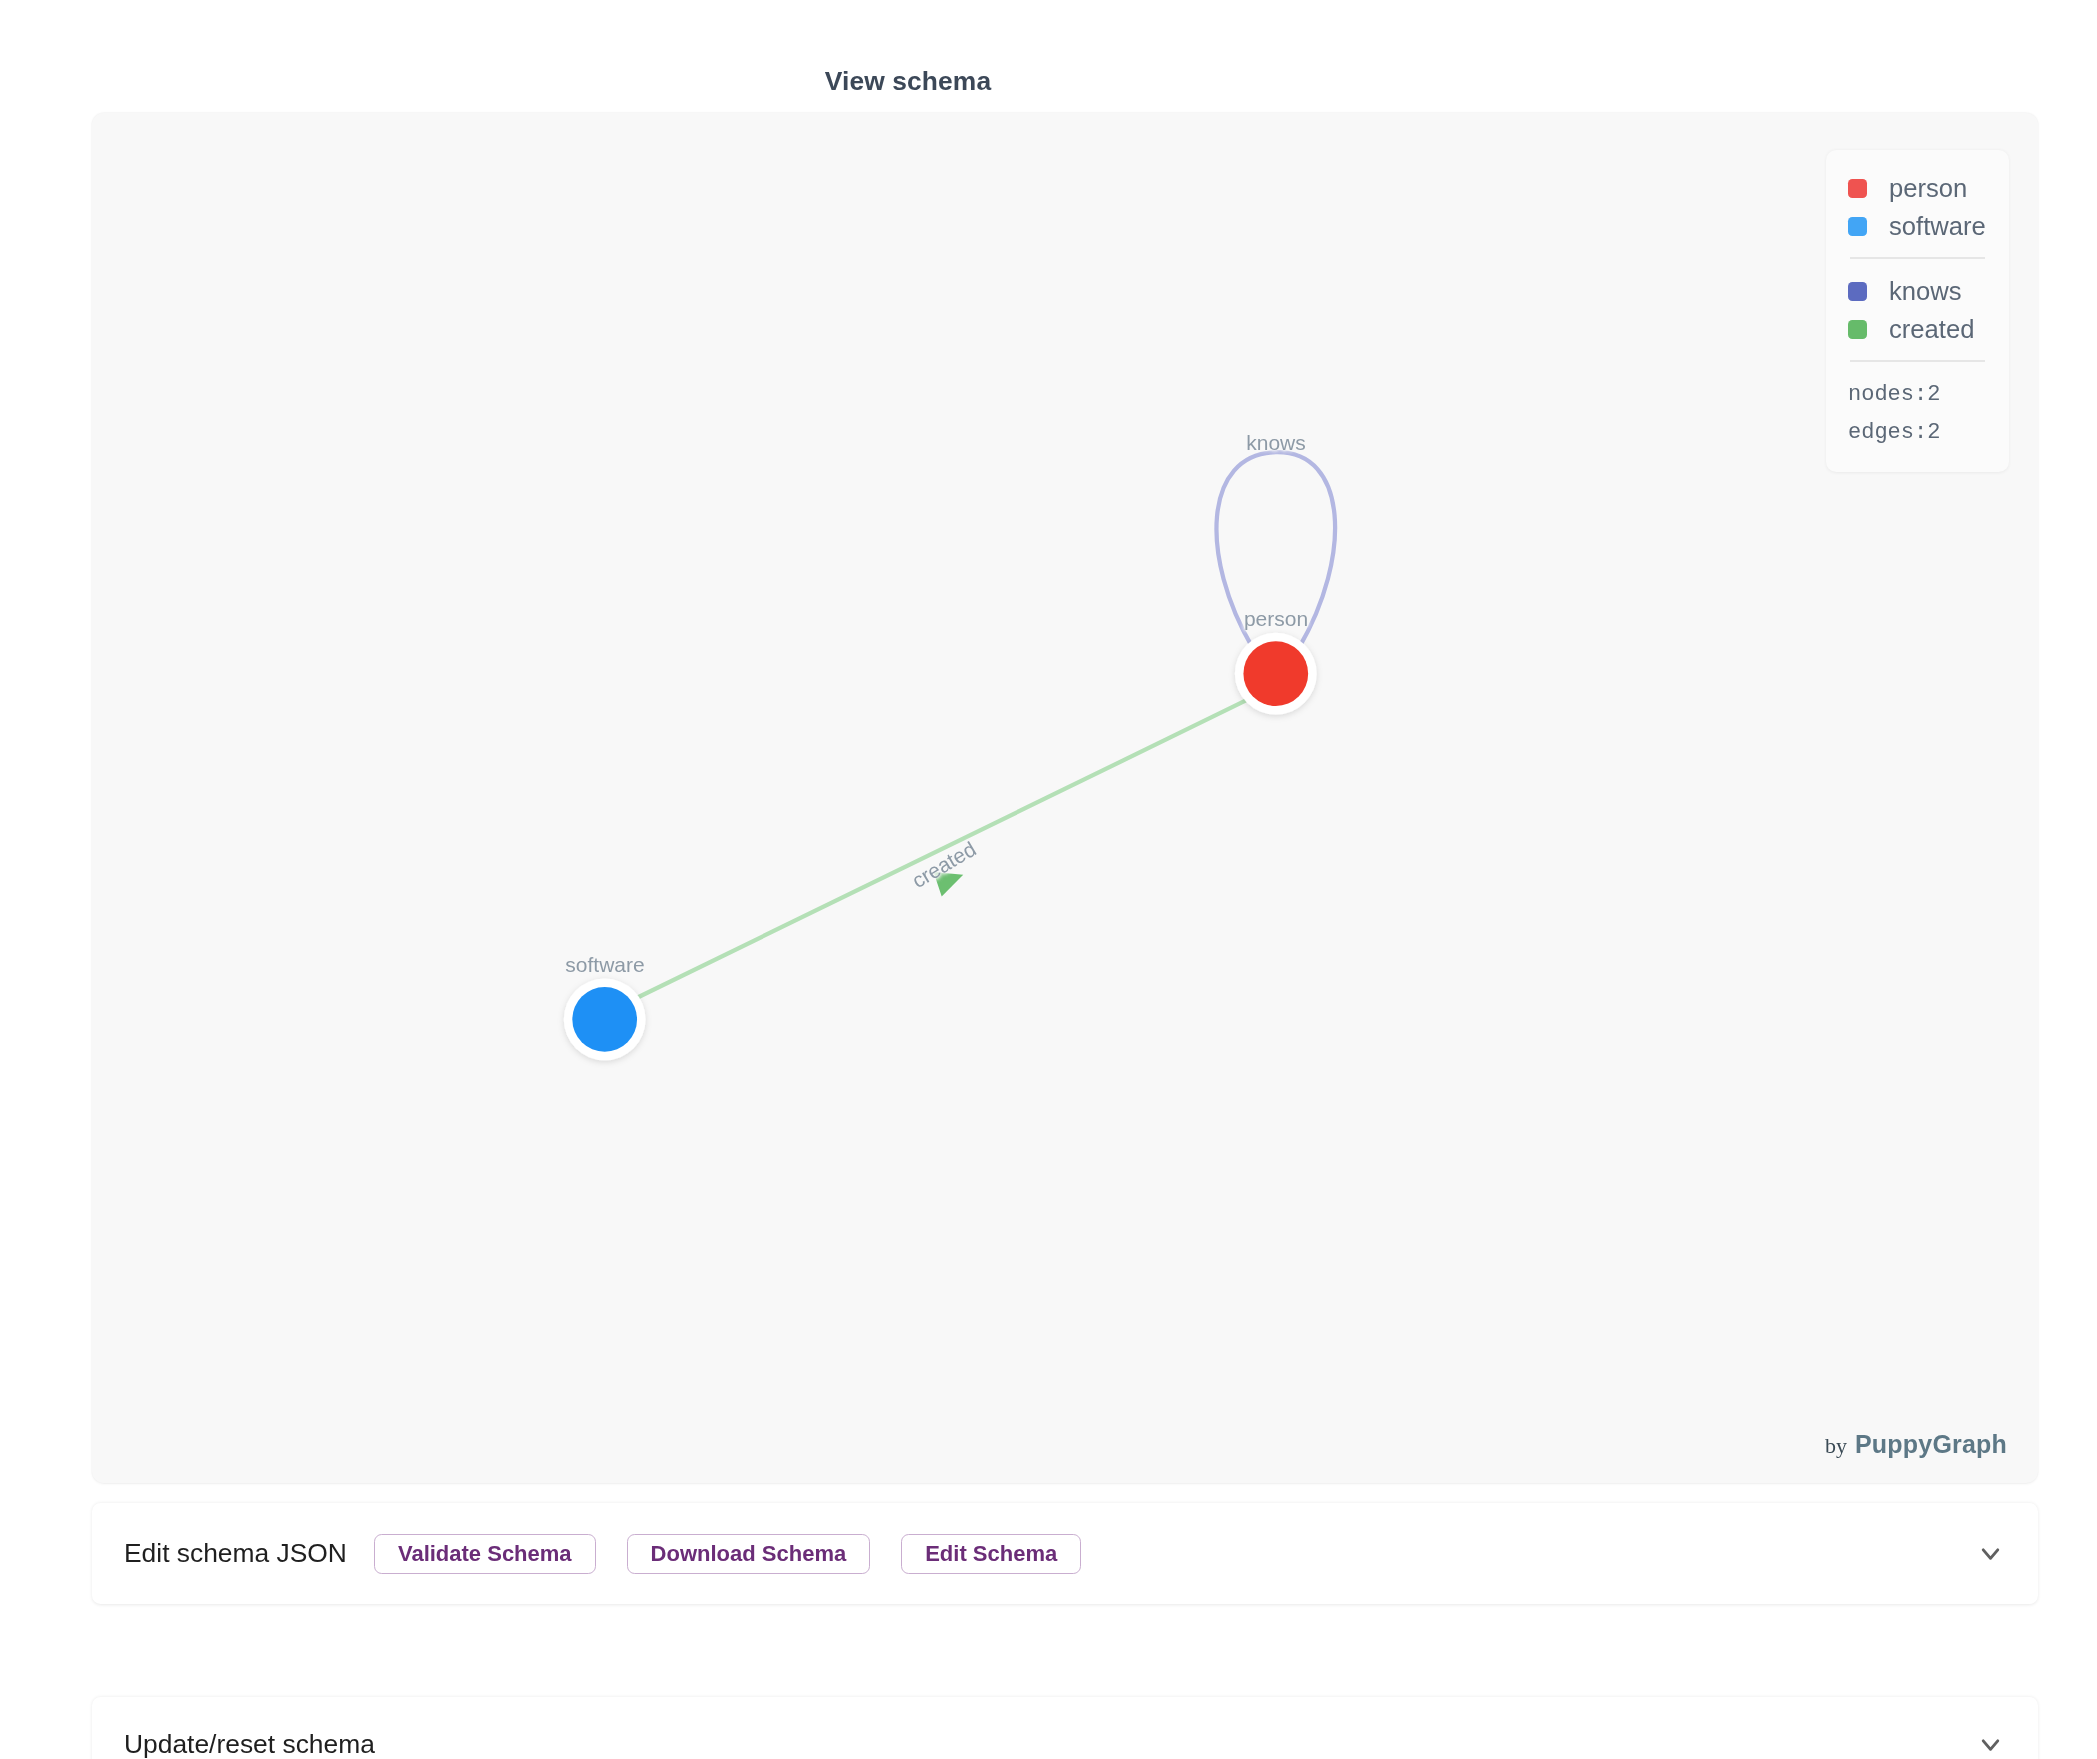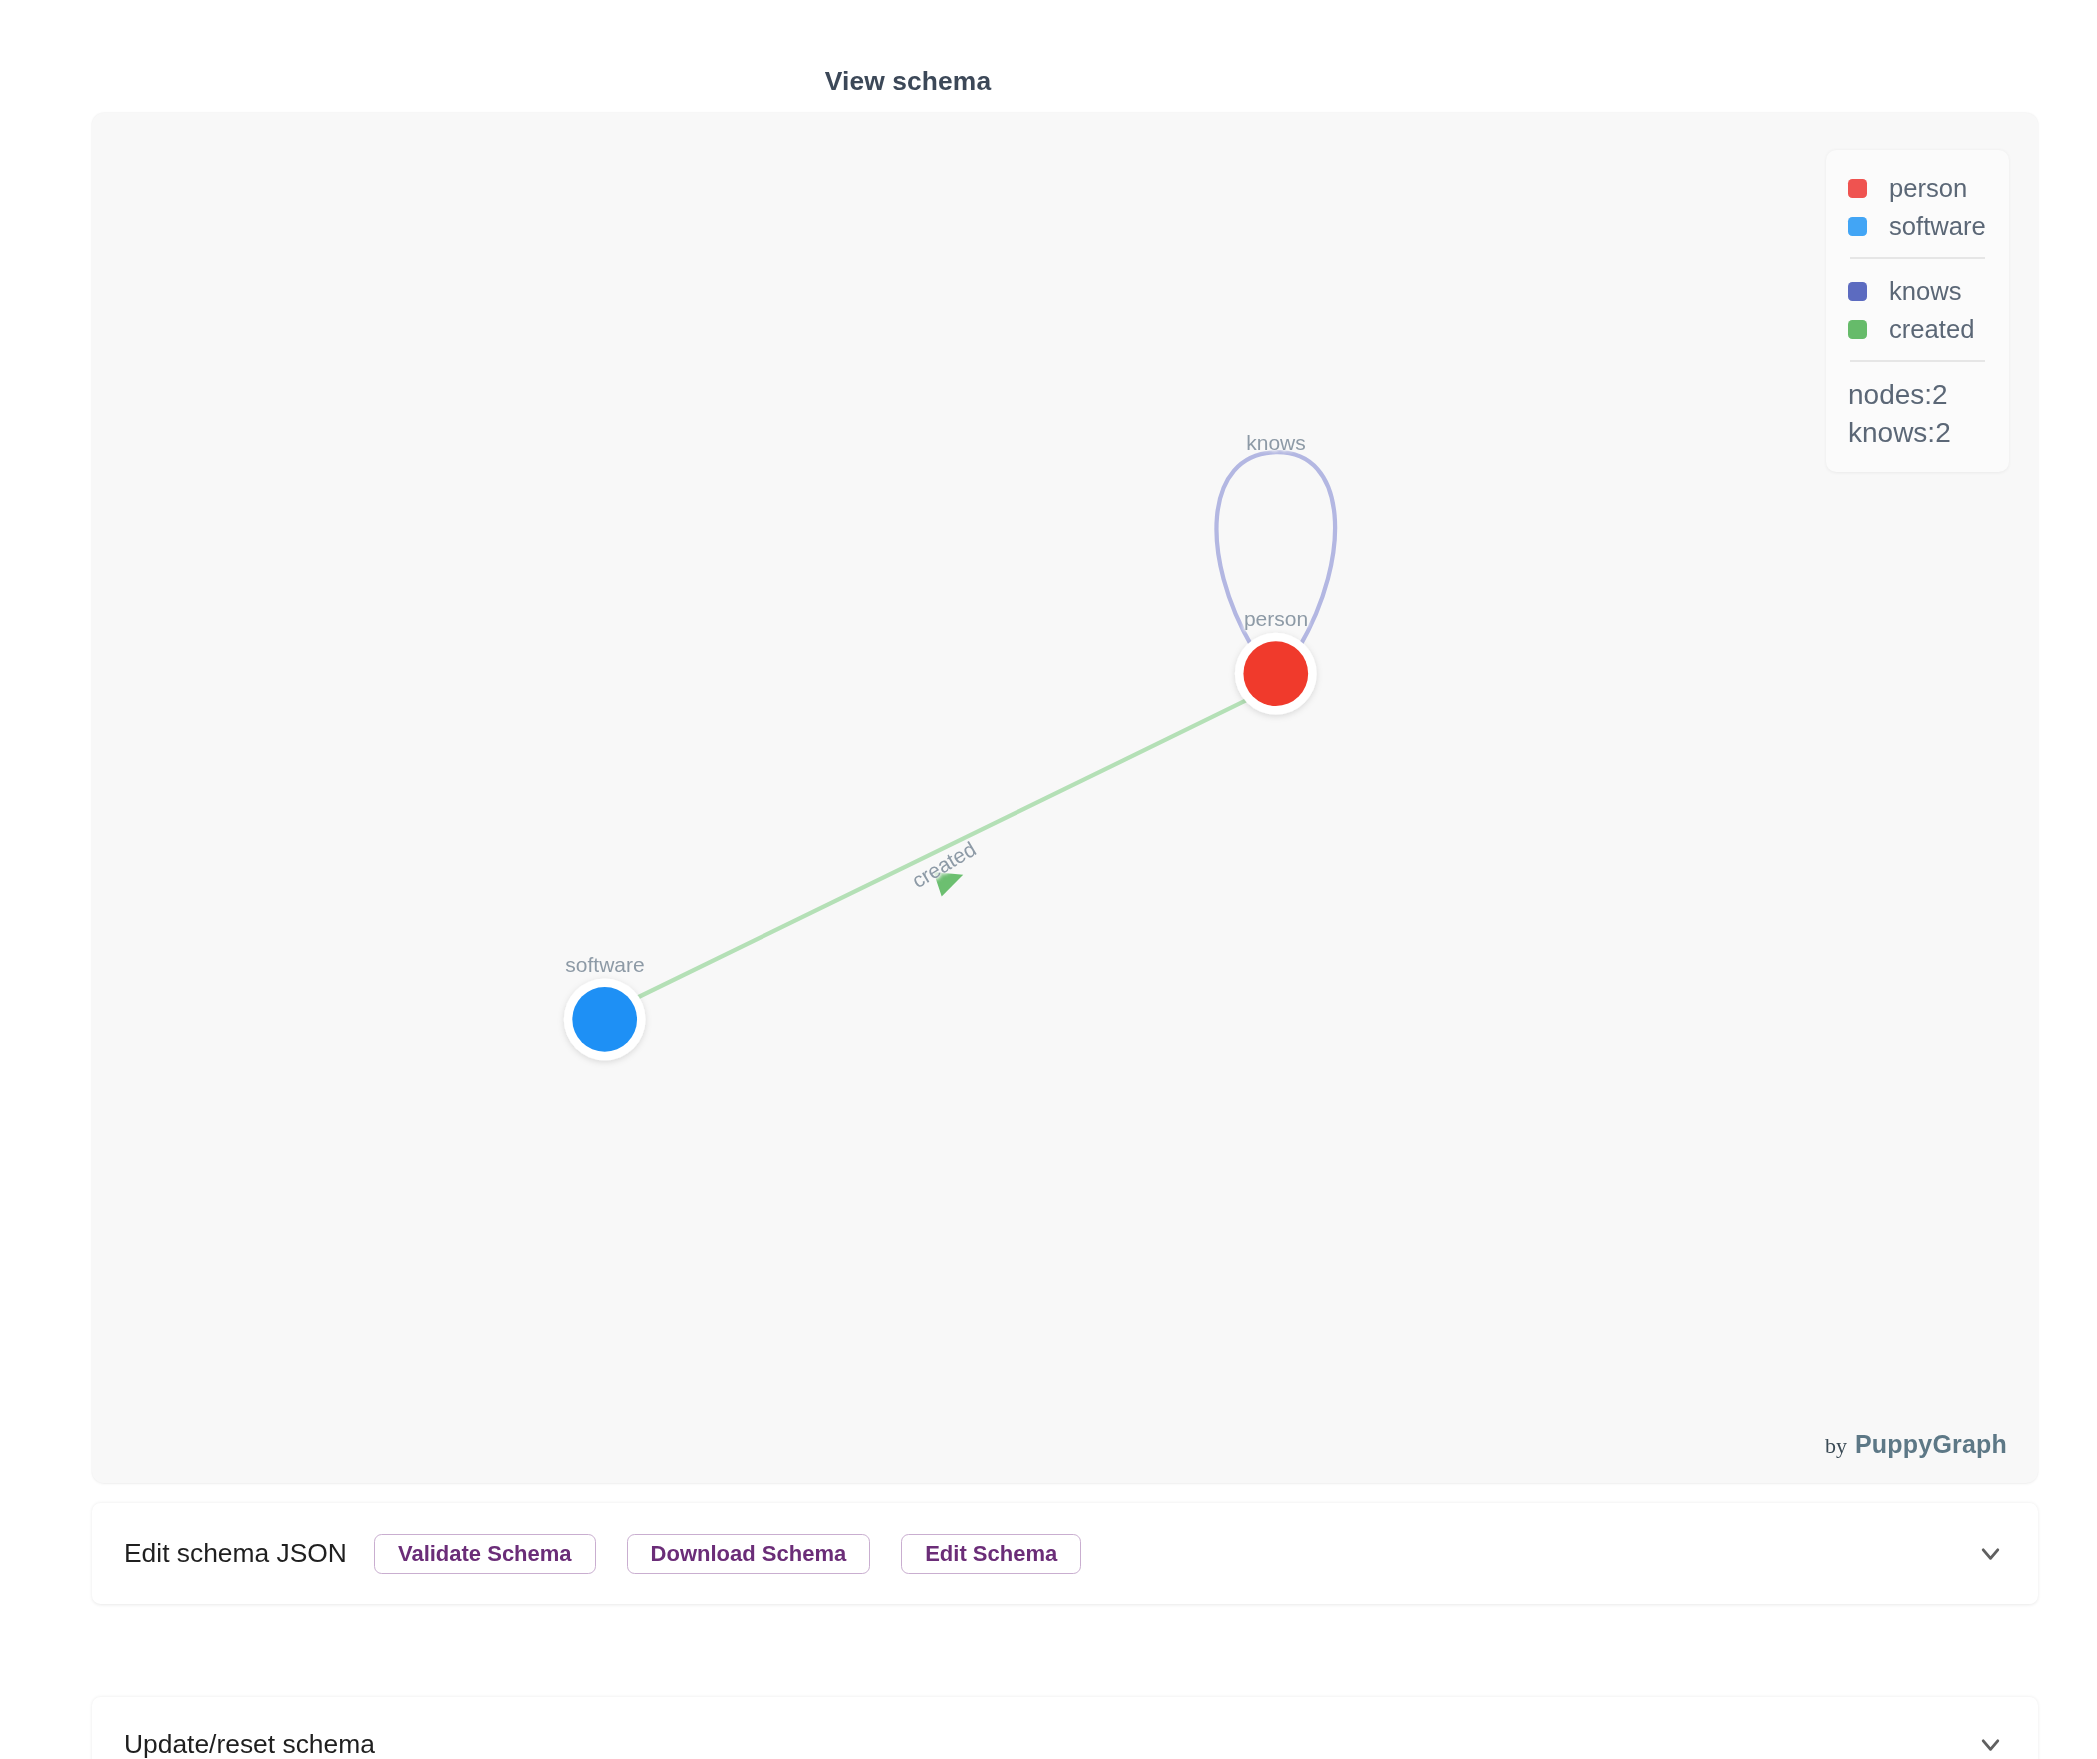--- a/index.html
+++ b/index.html
@@ -80,24 +80,25 @@
     margin-left: 22px;
     white-space: nowrap;
   }
   .legend-row.node-row .legend-label { margin-left: 22px; }
   .legend-sep {
     height: 1.7px;
     background: #e6e6e6;
     margin: 12px 1.7px 13.6px 1.7px;
   }
   .legend-stat {
-    font-size: 28px;
+    font-size: 22px;
     color: #5b6776;
     line-height: 38px;
     white-space: nowrap;
+    font-family: Liberation Mono, monospace;
   }
 
   
   .glabel {
     position: absolute;
     font-size: 21px;
     color: #8d9aa6;
     white-space: nowrap;
     text-shadow:
        0 0 5.1px #f8f8f8, 0 0 5.1px #f8f8f8, 0 0 5.1px #f8f8f8,
@@ -233,21 +234,21 @@
       <span class="legend-label">knows</span>
     </div>
     <div class="legend-row">
       <span class="legend-swatch" style="background:#66bb6a"></span>
       <span class="legend-label">created</span>
     </div>
 
     <div class="legend-sep"></div>
 
     <div class="legend-stat">nodes:2</div>
-    <div class="legend-stat">knows:2</div>
+    <div class="legend-stat">edges:2</div>
   </div>
 
   <div class="branding">
     <span class="by">by</span>
     <span class="brand">PuppyGraph</span>
   </div>
 </div>
 
 <div class="panel panel-json">
   <div class="panel-title">Edit schema JSON</div>

